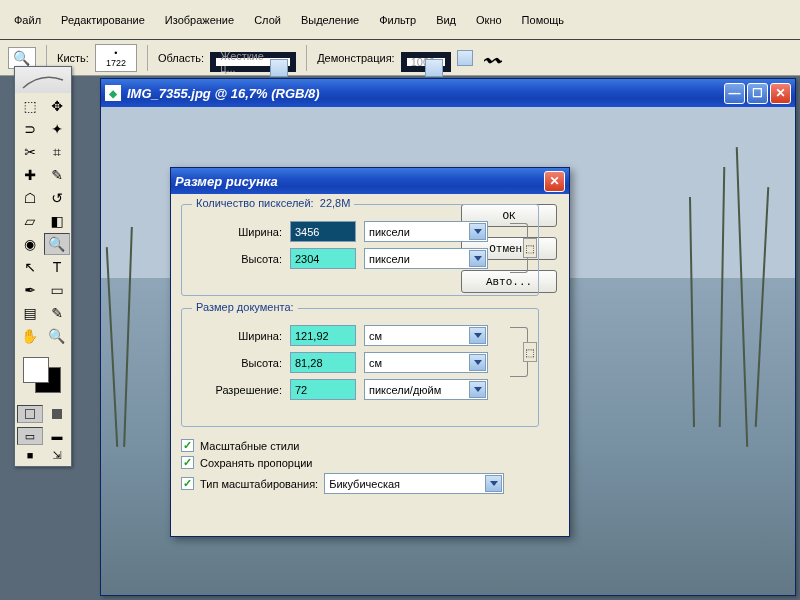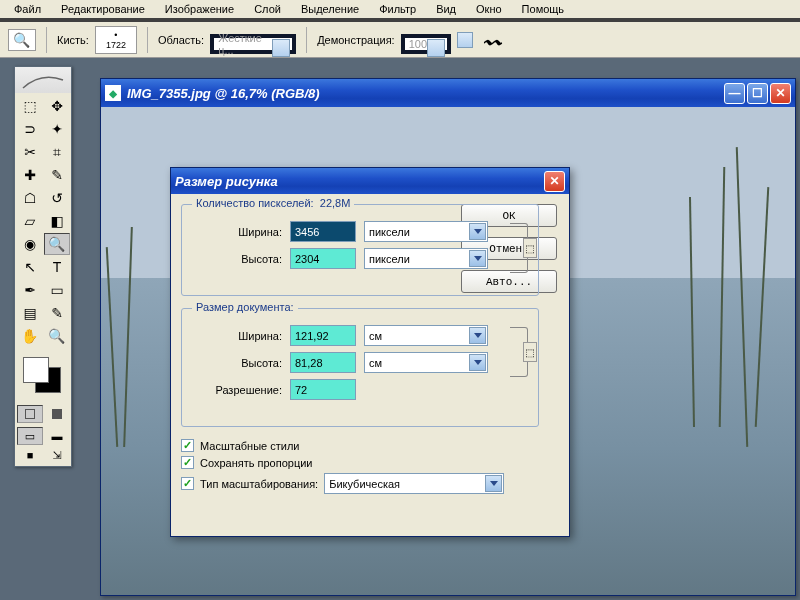--- a/index.html
+++ b/index.html
@@ -7,25 +7,25 @@
     font-family: Tahoma, Arial, sans-serif;
     font-size: 11px;
     background: #5a6978;
     width: 800px;
     height: 600px;
     overflow: hidden;
     position: relative;
   }
   .menubar {
     background: #ece9d8;
-    height: 22px;
+    height: 40px;
     display: flex;
-    align-items: flex-start;
+    align-items: center;
     padding: 0 4px;
-    border-bottom: 4px solid #404040;
+    border-bottom: 1px solid #404040;
   }
   .menubar span {
     padding: 3px 10px;
     cursor: default;
   }
   .optionsbar {
     background: #ece9d8;
     height: 36px;
     display: flex;
     align-items: center;
@@ -45,21 +45,21 @@
   }
   .optionsbar label { font-size: 11px; }
   .optionsbar .brush-chip {
     width: 42px; height: 28px;
     border: 1px solid #999;
     background: #fff;
     font-size: 9px;
     display: flex; flex-direction: column; align-items:center; justify-content:center;
   }
   .dropdown-small {
-    border: 4px solid #0f172a;
+    border: 6px solid #0f172a;
     background: #fff;
     height: 20px;
     padding: 1px 20px 1px 4px;
     font-size: 11px;
     position: relative;
     color: #999;
     display: inline-flex; align-items:center;margin-top:8px;
   }
   .dropdown-small::after {
     content: "";
@@ -428,20 +428,24 @@
               <div class="lbl">Высота:</div>
               <input class="numinput" value="81,28" style="">
               <div class="combo">
                   <span>см</span>
                   <div class="arrow"></div>
                 </div>
             </div>
             <div class="row">
               <div class="lbl">Разрешение:</div>
               <input class="numinput" value="72" style="">
+              <div class="combo">
+                  <span>пиксели/дюйм</span>
+                  <div class="arrow"></div>
+                </div>
             </div>
           </div>
           <div class="link-col">
             <div class="linkbracket" style="height:50px;margin-top:8px">
               <div class="chain">⬚</div>
             </div>
           </div>
         </div>
       </div>
 

